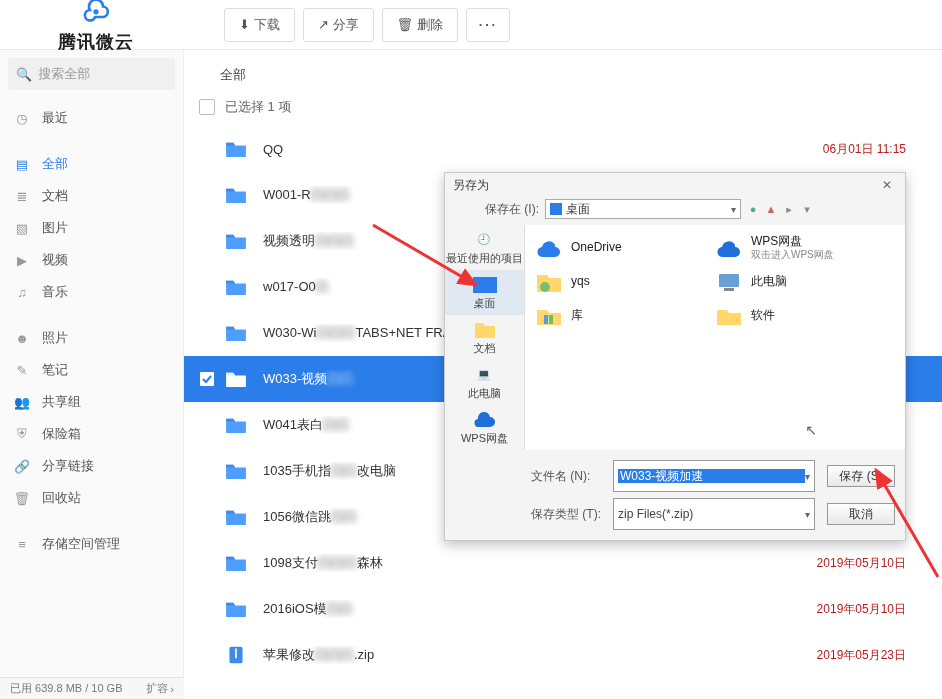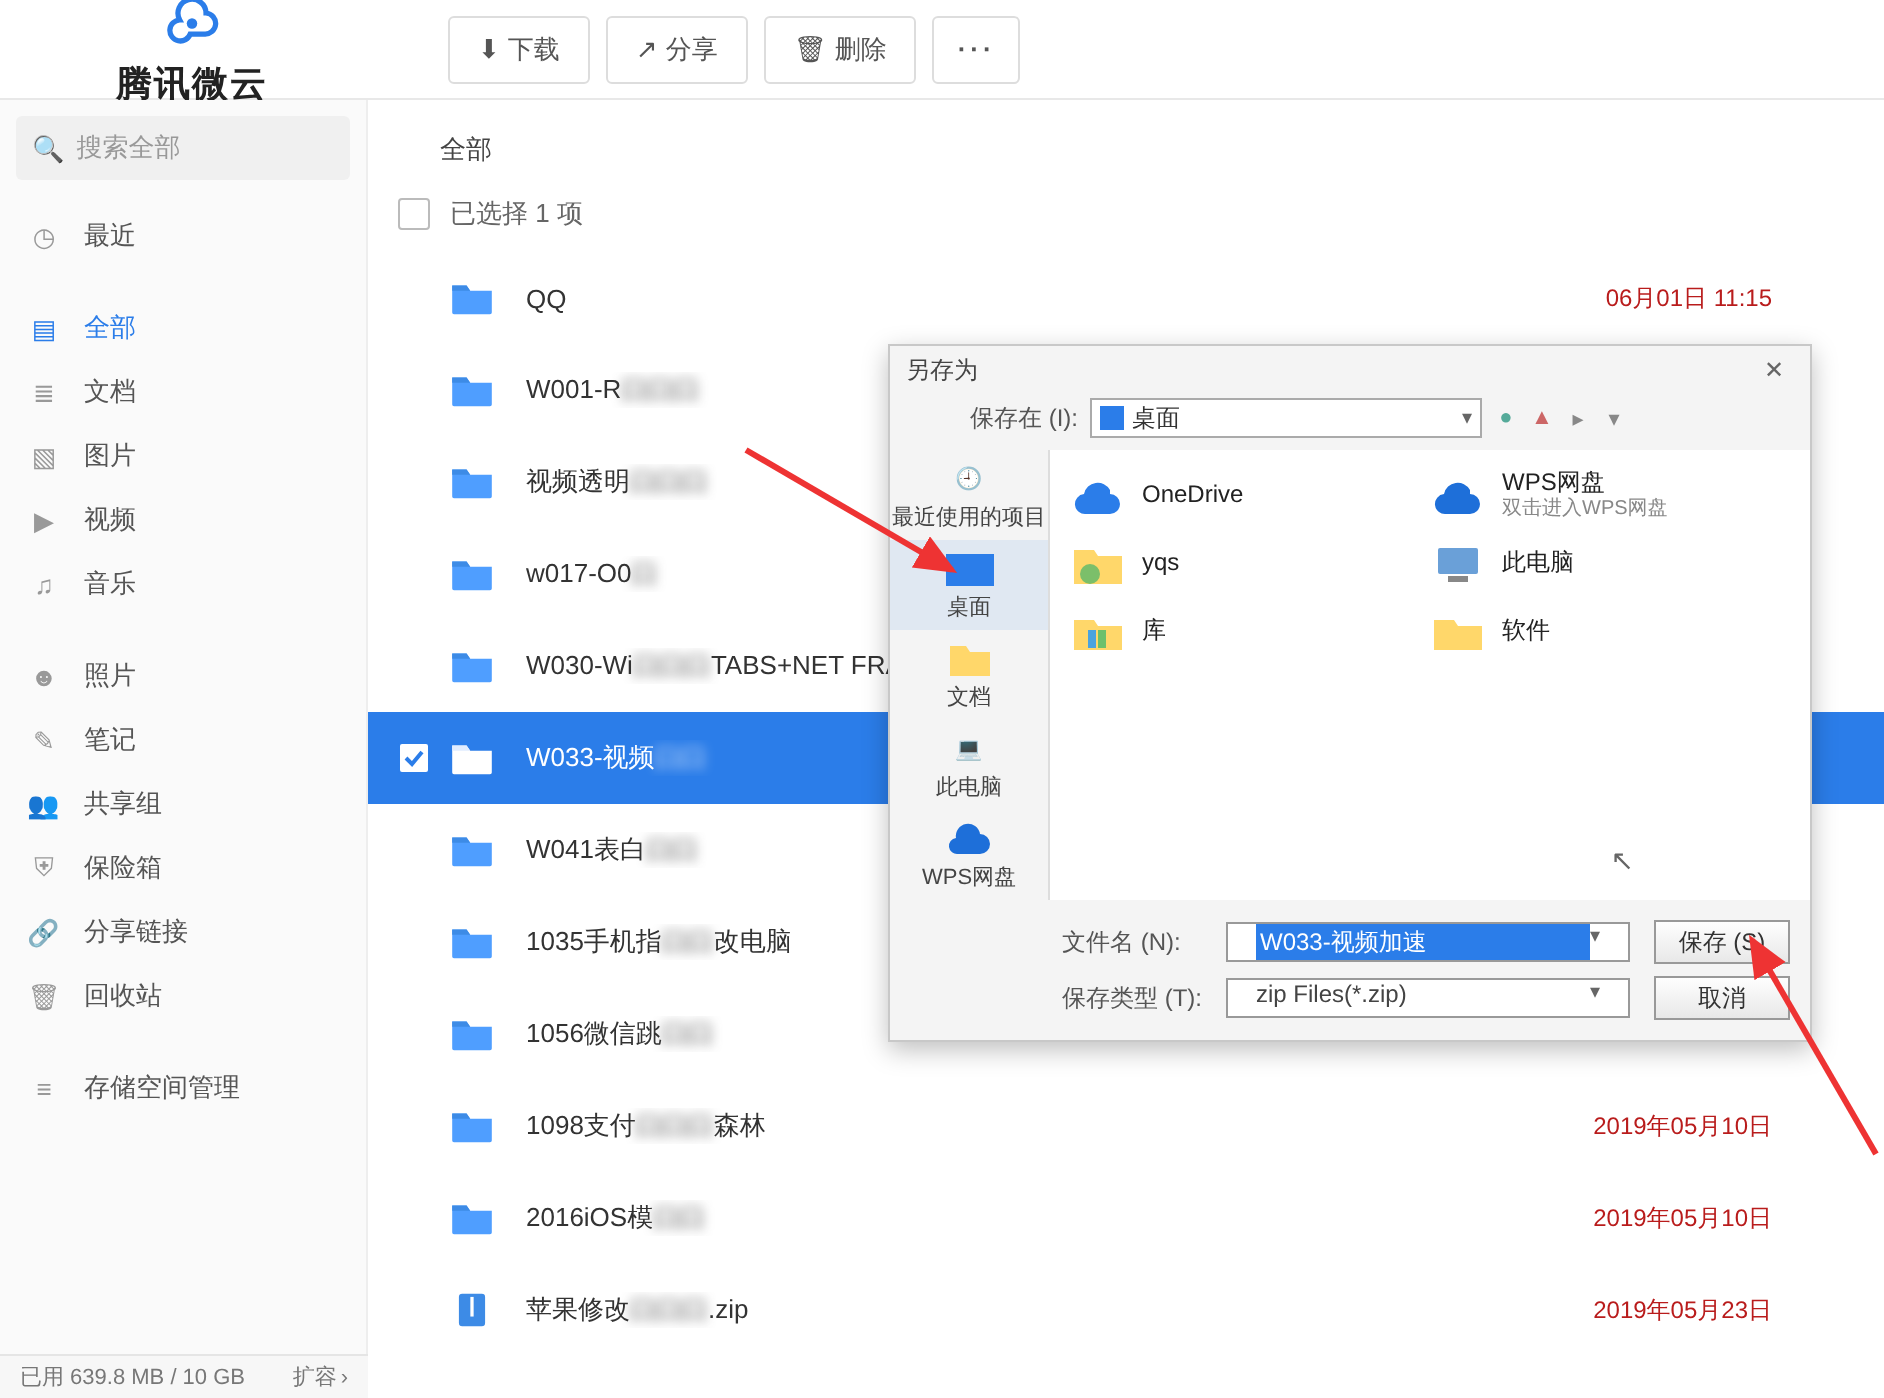--- a/index.html
+++ b/index.html
@@ -24,21 +24,21 @@
 .nav-item .ni-icon { width:16px; height:16px; display:flex; align-items:center; justify-content:center; color:#999; }
 .nav-item.active .ni-icon { color:#2b7de9; }
 .nav-gap { height:14px; }
 
 
 .main { position:absolute; top:50px; left:184px; right:0; bottom:22px; overflow:hidden; }
 .crumb { padding:16px 36px 10px; font-size:13px; color:#444; font-weight:500; }
 .sel-row { padding:4px 15px 10px; font-size:13px; color:#666; display:flex; align-items:center; gap:10px; }
 .sel-row .chk { width:16px; height:16px; border:1px solid #bbb; border-radius:2px; }
 .file-list {}
-.file-row { display:flex; align-items:center; height:46px; padding:0 56px 0 15px; font-size:13px; color:#333; position:relative; }
+.file-row { display:flex; align-items:center; height:46px; padding:0 36px 0 15px; font-size:13px; color:#333; position:relative; }
 .file-row.selected { background:#2b7de9; color:#fff; }
 .file-row .chk { width:16px; height:16px; border:1px solid #2b7de9; border-radius:2px; margin-right:10px; background:#fff; display:none; align-items:center; justify-content:center; }
 .file-row.selected .chk, .file-row:hover .chk { display:flex; }
 .file-row.selected .chk { background:#fff; }
 .file-row .chk svg { width:12px; height:12px; }
 .file-row .indent {width:26px;}
 .file-row .fi { width:22px; height:18px; margin-right:16px; }
 .file-name { flex:1; white-space:nowrap; overflow:hidden; text-overflow:ellipsis; }
 .file-date { color:#b91c1c; font-size:12px; }
 .file-row.selected .file-date { color:#e0ecff; }
@@ -67,21 +67,21 @@
 .folder-area { flex:1; background:#fff; min-height:210px; padding:6px 4px; display:flex; flex-wrap:wrap; align-content:flex-start; position:relative;}
 .fitem { width:180px; height:34px; display:flex; align-items:center; gap:8px; padding:0 6px; font-size:12px; color:#222; }
 .fitem .fic { width:28px; height:26px; display:flex; align-items:center; justify-content:center; }
 .fitem .flab { line-height:1.15;}
 .fitem .fsub { font-size:10px; color:#888;}
 .cursor-ico { position:absolute; right:88px; bottom:12px; font-size:14px; color:#666; }
 
 .dlg-foot { padding:4px 10px 10px 86px; }
 .dlg-foot .frow { display:flex; align-items:center; gap:12px; margin-top:6px; }
 .dlg-foot label { width:70px; text-align:left; color:#555; }
-.dlg-foot .inp { flex:1; height:20px; border:1px solid #999; background:#fff; display:flex; padding:0 14px; }
+.dlg-foot .inp { flex:1; height:32px; border:1px solid #999; background:#fff; display:flex; align-items:center; padding:0 4px; }
 .dlg-foot .inp.sel input { background:#2b7de9; color:#fff; border:none; font-size:12px; padding:0 2px; width:100%;}
 .dlg-foot .inp span.txt { color:#444; }
 .dlg-foot .inp .arrw { margin-left:auto; font-size:10px; color:#666;}
 .dlg-foot .btn { width:68px; height:22px; border:1px solid #999; background:linear-gradient(#fefefe,#e8e8e8); font-size:12px; color:#333; cursor:pointer; }
 
 
 .arrow { position:absolute; pointer-events:none; }
 </style>
 </head>
 <body>

